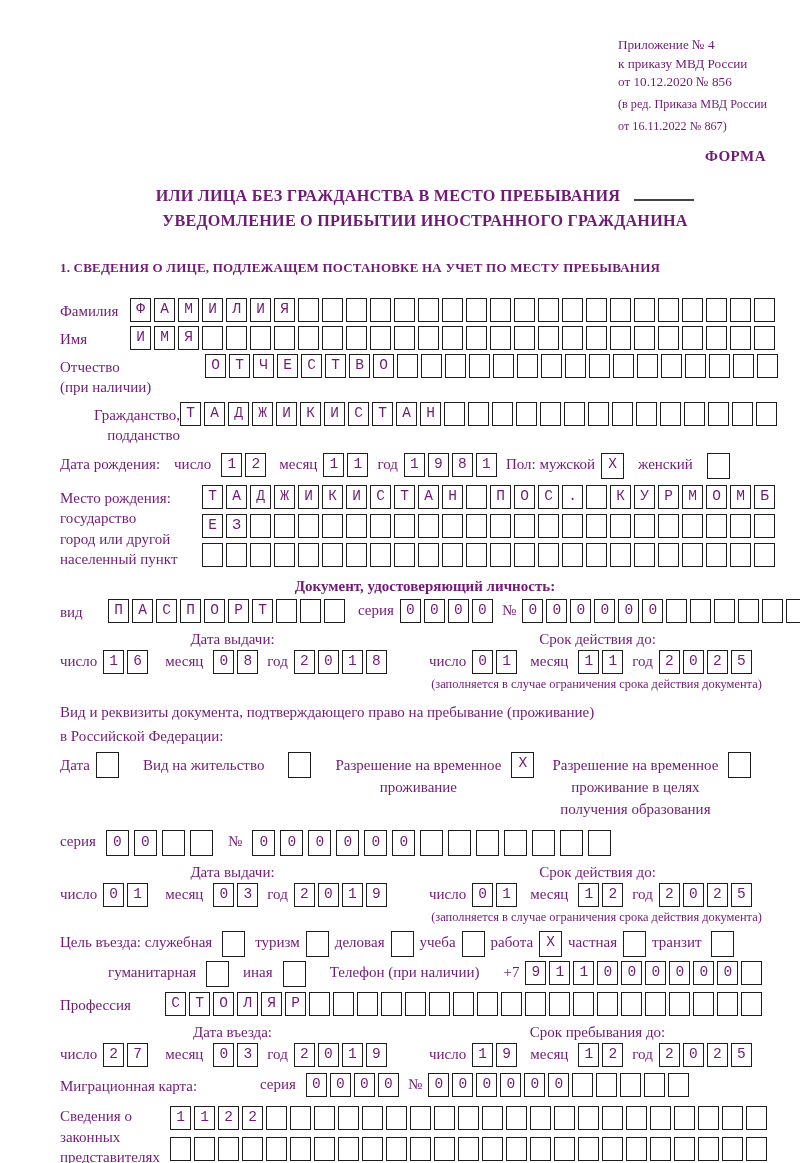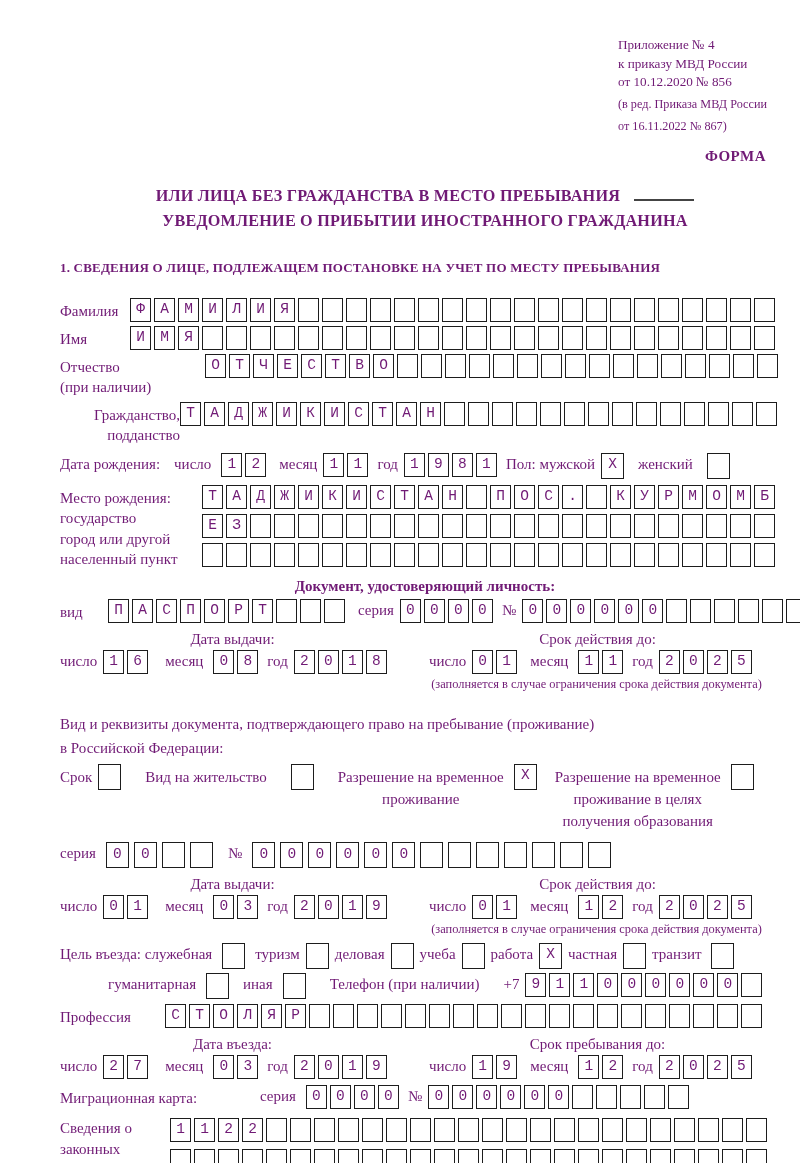--- a/index.html
+++ b/index.html
@@ -39,21 +39,21 @@
   .it{padding-top:3px;}
   .ml6{margin-left:6px;} .ml10{margin-left:10px;} .ml14{margin-left:14px;} .ml18{margin-left:18px;} .ml24{margin-left:24px;}
   
   .dates{display:flex;margin-top:8px;margin-bottom:2px;}
   .dcol-l{flex:0 0 345px;}
   .dcol-r{flex:1;}
   .dtitle{text-align:center;margin-bottom:2px;}
   .dline{display:flex;align-items:flex-start;}
   .note{font-size:12.4px;text-align:center;margin-top:3px;padding-right:2px;}
   .dochead{text-align:center;font-weight:bold;margin-top:6px;margin-bottom:4px;}
-  .plain{margin-top:20px;line-height:1.6;font-family:Liberation Serif, serif;}
+  .plain{margin-top:8px;line-height:1.6;font-family:Liberation Serif, serif;}
   
   .permits{display:flex;align-items:flex-start;margin-top:4px;margin-bottom:10px;}
   .pgroup{display:flex;align-items:flex-start;}
   .ptext{text-align:center;line-height:1.45;padding-top:3px;}
   .repflex{display:flex;align-items:flex-start;margin-top:6px;}
 </style>
 </head>
 <body>
 
 <div class="page">
@@ -169,21 +169,21 @@
       </div>
     </div>
 
     <div class="plain">
       <div>Вид и реквизиты документа, подтверждающего право на пребывание (проживание)</div>
       <div>в Российской Федерации:</div>
     </div>
 
     <div class="permits">
       <span class="pgroup">
-        <span class="ptext">Срок</span>
+        <span class="ptext">Дата</span>
         <span class="cells cb ml6"><span class="cell"></span></span>
       </span>
       <span class="pgroup ml24">
         <span class="ptext">Вид на жительство</span>
         <span class="cells cb ml24"><span class="cell"></span></span>
       </span>
       <span class="pgroup ml24">
         <span class="ptext">
           <span>Разрешение на временное</span><br>
           <span>проживание</span>

